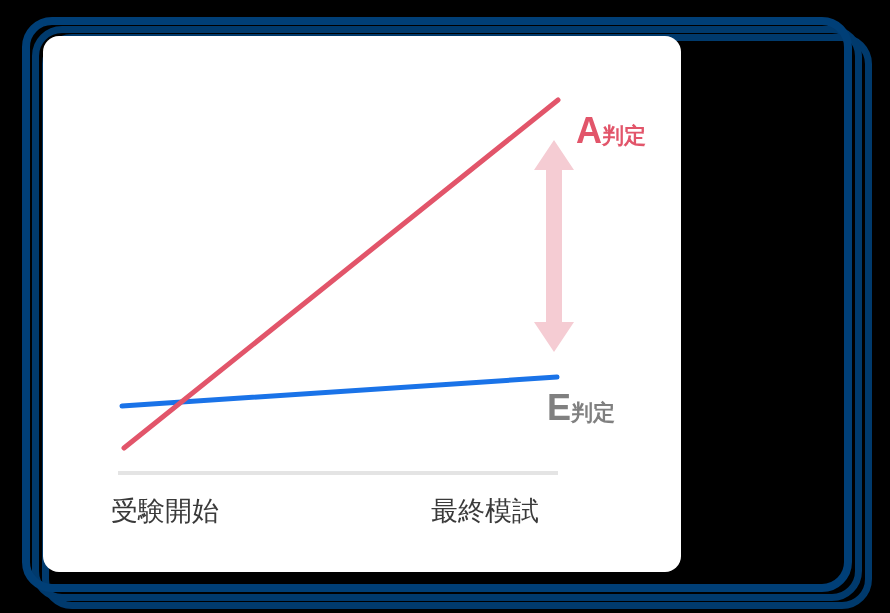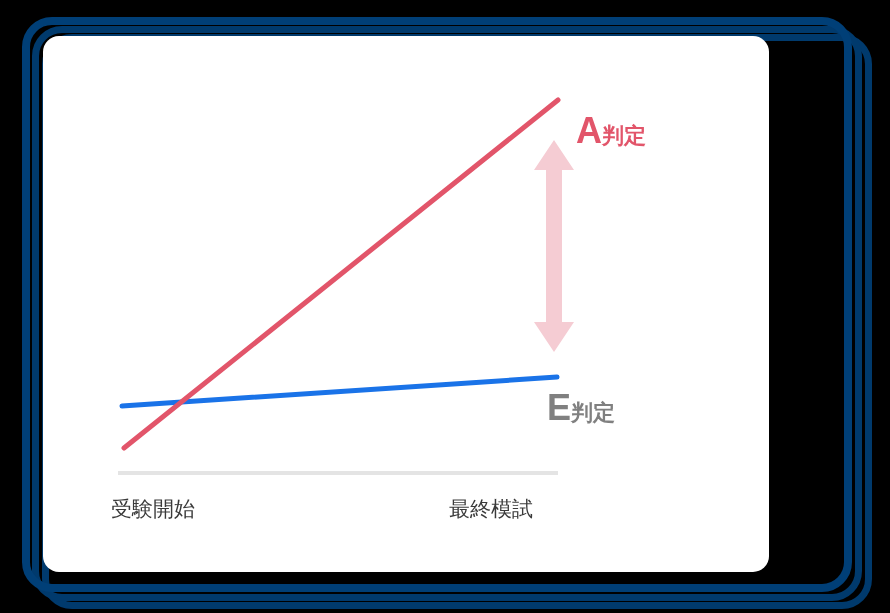--- a/index.html
+++ b/index.html
@@ -45,21 +45,21 @@
     width: 830px; height: 575px;
     border-width: 8px;
     border-color: #003f77;
   }
 
   
   #card {
     position: absolute;
     left: 43px;
     top: 36px;
-    width: 726px;
+    width: 638px;
     height: 536px;
     background: #ffffff;
     border-radius: 16px;
     overflow: hidden;
   }
 
   
   #plot {
     position: absolute;
     left: 0;
@@ -85,28 +85,28 @@
   }
   #label-e {
     left: 504px;
     top: 354px;
     color: #808080;
   }
 
   
   .axis-label {
     position: absolute;
-    font-size: 21px;
+    font-size: 27px;
     color: #3a3a3a;
     white-space: nowrap;
     line-height: 1;
     font-weight: 400;
   }
   #axis-left  { left: 68px;  top: 462px; }
-  #axis-right { left: 406px; top: 462px; text-align: center; }
+  #axis-right { left: 388px; top: 462px; text-align: center; }
 
   
   #callout {
     position: absolute;
     left: 536px;
     top: 193px;
     width: 240px;
   }
   #callout .line {
     display: block;

